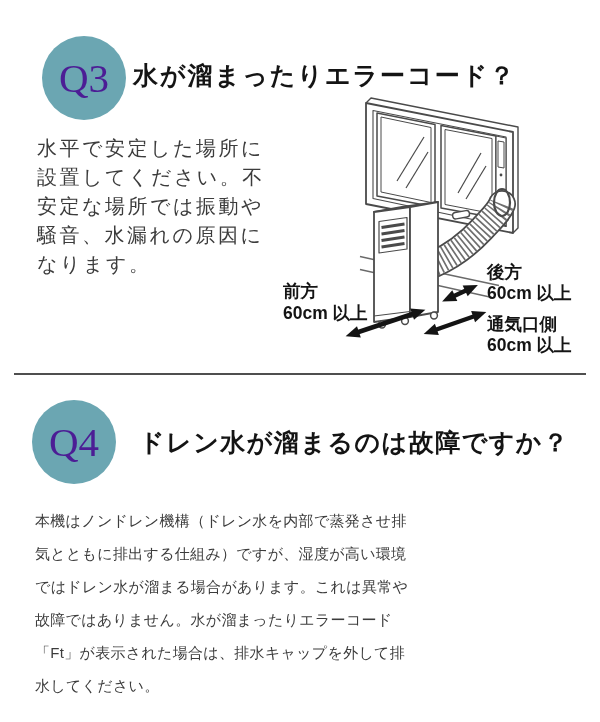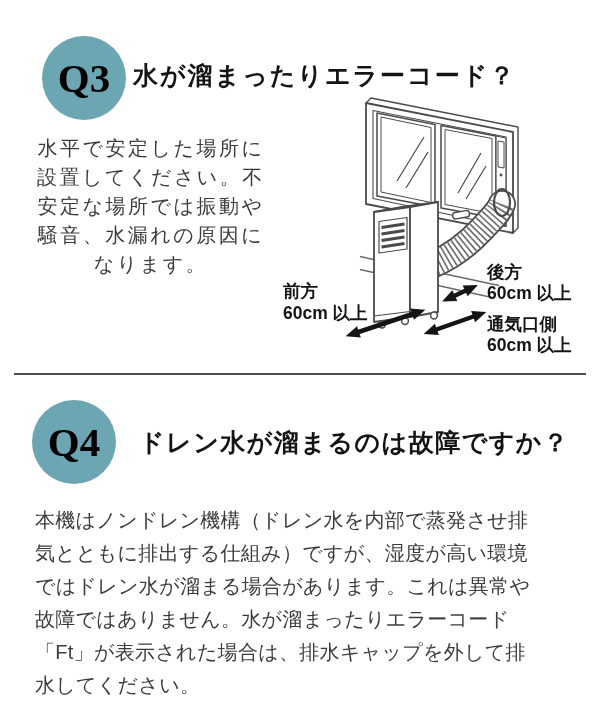--- a/index.html
+++ b/index.html
@@ -3,36 +3,36 @@
 <meta charset="utf-8">
 <style>
   html,body { margin:0; padding:0; }
   body {
     width:600px; height:722px; position:relative; overflow:hidden;
     background:#ffffff;
     font-family:"Liberation Sans","DejaVu Sans",sans-serif;
   }
   .badge {
     position:absolute; width:84px; height:84px; border-radius:50%;
-    background:#6ba6b2; color:#000000;
+    background:#6ba6b2; color:#4c1d95;
     display:flex; align-items:center; justify-content:center;
     font-family:"Liberation Serif","DejaVu Serif",serif;
-    font-size:41px; line-height:1;font-weight:bold;
+    font-size:41px; line-height:1;
   }
   #q3-badge { left:42px; top:36px; }
   #q4-badge { left:32px; top:400px; }
   .question {
     position:absolute; font-size:25px; font-weight:bold; color:#141414;
     letter-spacing:2px; white-space:pre;
   }
   #q3-question { left:133px; top:59px; }
   #q4-question { left:139px; top:426px; letter-spacing:1.5px; }
   .answer { position:absolute; color:#3c3c3c; white-space:pre; }
-  #q3-answer { left:37px; top:134px; font-size:20px; line-height:29px; letter-spacing:2.5px;text-align:center; }
-  #q4-answer { left:35px; top:504px; font-size:20px; line-height:33px; letter-spacing:0.3px; }
+  #q3-answer { left:37px; top:134px; font-size:20px; line-height:29px; letter-spacing:2.5px; }
+  #q4-answer { left:35px; top:504px; font-size:15px; line-height:33px; letter-spacing:0.3px; }
   .divider { position:absolute; left:14px; top:373px; width:572px; height:2px; background:#4f4f4f; }
   #diagram { position:absolute; left:270px; top:95px; width:330px; height:265px; }
   #diagram text { font-family:"Liberation Sans","DejaVu Sans",sans-serif; }
 </style>
 </head>
 <body>
 
 <div class="badge" id="q3-badge" style="background: rgb(107, 166, 178);">
   <span>Q3</span>
 </div>

